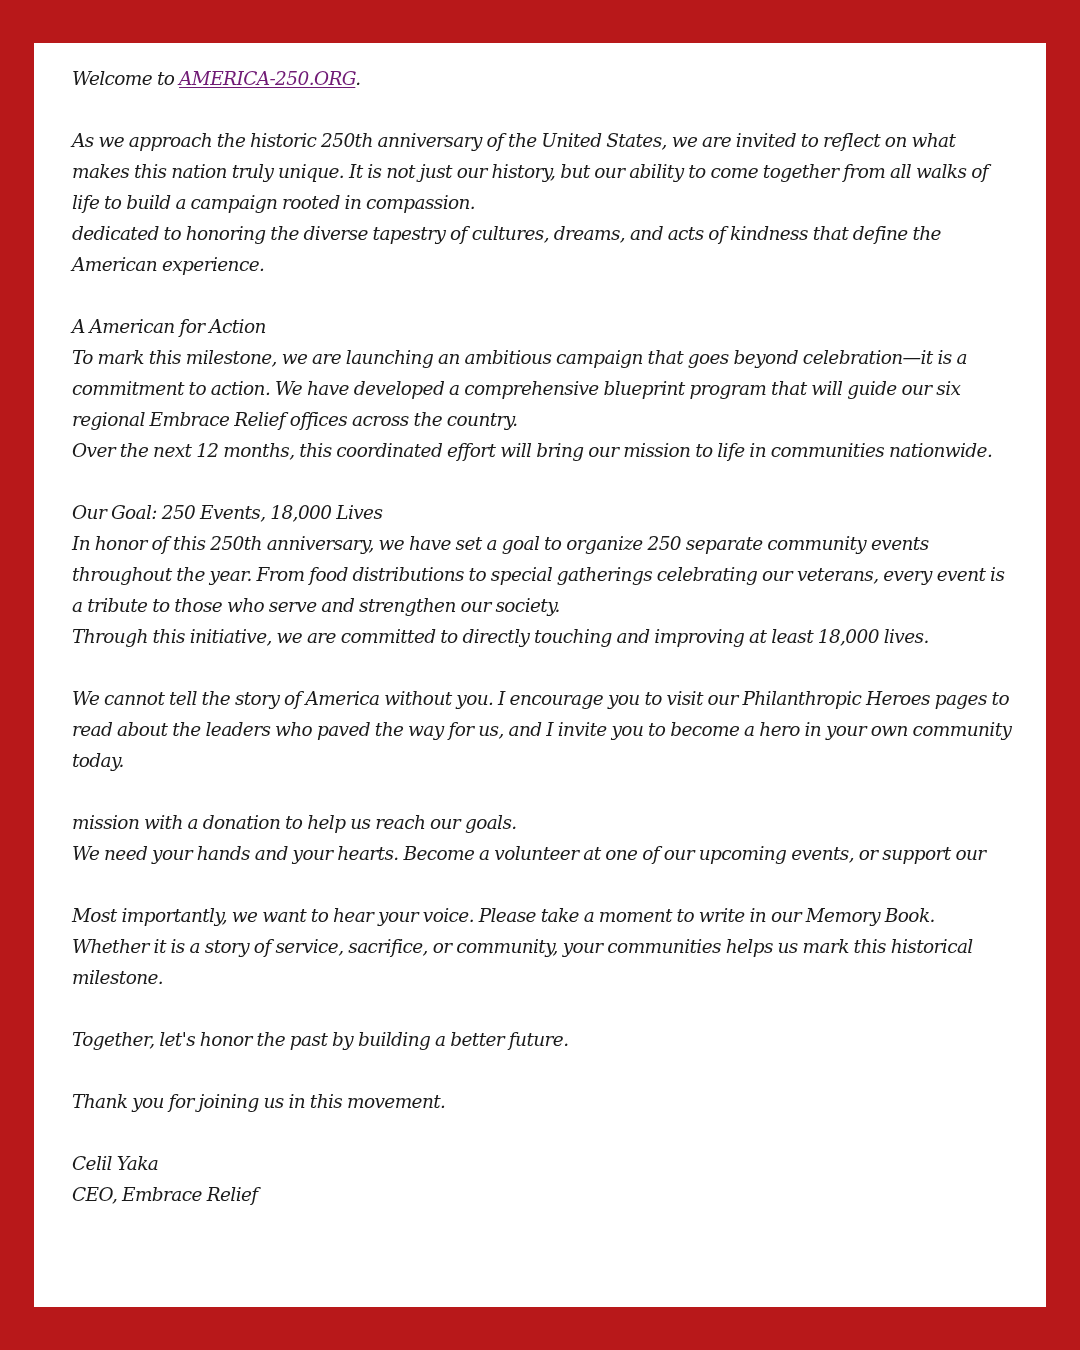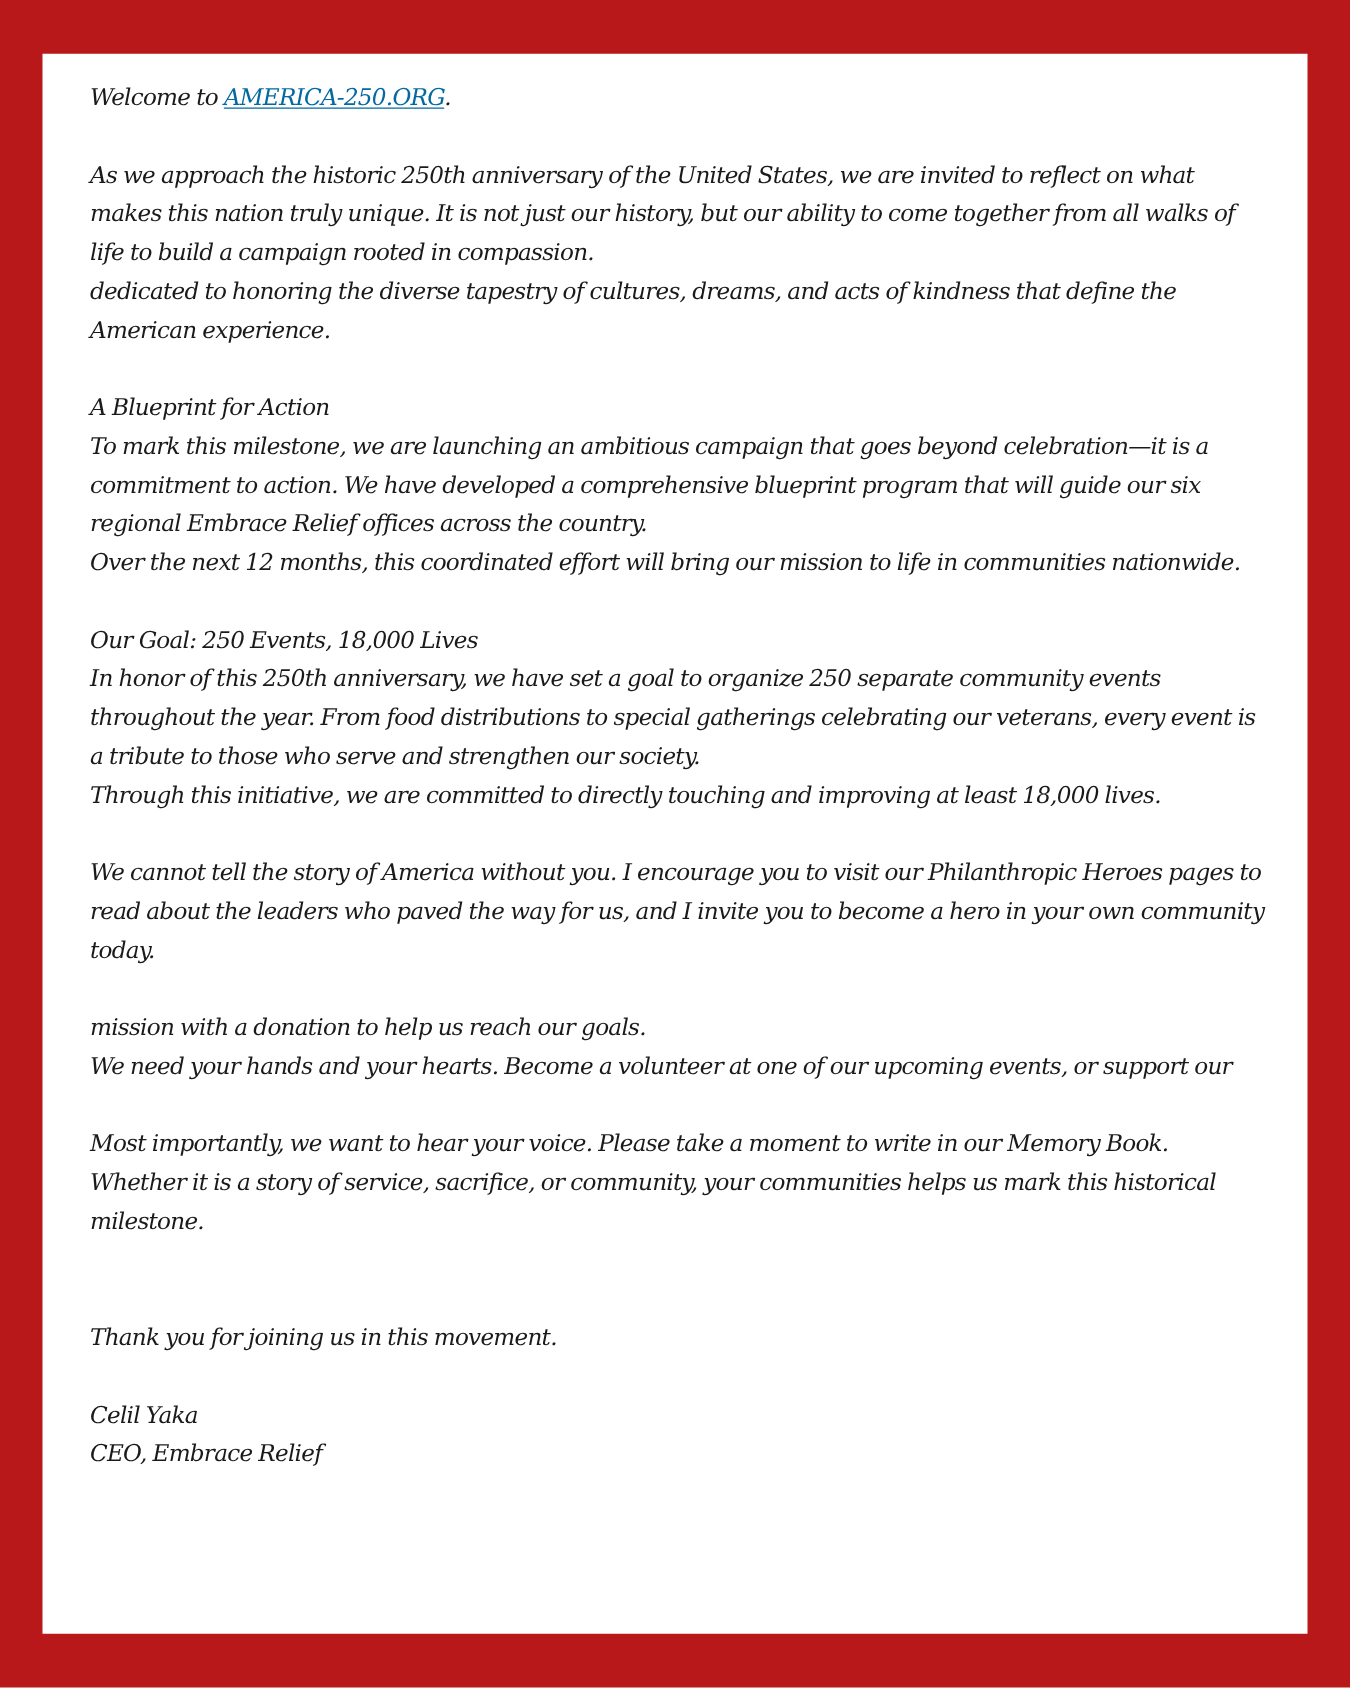--- a/index.html
+++ b/index.html
@@ -37,21 +37,21 @@
     .line {
       display: block;
       white-space: nowrap;
       height: 31px;
     }
     .blank {
       display: block;
       height: 31px;
     }
     a.site-link {
-      color: #0369a1;
+      color: #701a75;
       text-decoration: underline;
       text-underline-offset: 2px;
     }
   </style>
 </head>
 <body>
 
 <div class="panel">
   <div class="content">
 
@@ -63,21 +63,21 @@
     <div>
       <span class="line">As we approach the historic 250th anniversary of the United States, we are invited to reflect on what</span>
       <span class="line">makes this nation truly unique. It is not just our history, but our ability to come together from all walks of</span>
       <span class="line">life to build a campaign rooted in compassion.</span>
       <span class="line">dedicated to honoring the diverse tapestry of cultures, dreams, and acts of kindness that define the</span>
       <span class="line">American experience.</span>
     </div>
     <div class="blank"></div>
 
     <div>
-      <span class="line">A Blueprint for Action</span>
+      <span class="line">A American for Action</span>
       <span class="line">To mark this milestone, we are launching an ambitious campaign that goes beyond celebration—it is a</span>
       <span class="line">commitment to action. We have developed a comprehensive blueprint program that will guide our six</span>
       <span class="line">regional Embrace Relief offices across the country.</span>
       <span class="line">Over the next 12 months, this coordinated effort will bring our mission to life in communities nationwide.</span>
     </div>
     <div class="blank"></div>
 
     <div>
       <span class="line">Our Goal: 250 Events, 18,000 Lives</span>
       <span class="line">In honor of this 250th anniversary, we have set a goal to organize 250 separate community events</span>
@@ -100,20 +100,21 @@
     </div>
     <div class="blank"></div>
 
     <div>
       <span class="line">Most importantly, we want to hear your voice. Please take a moment to write in our Memory Book.</span>
       <span class="line">Whether it is a story of service, sacrifice, or community, your communities helps us mark this historical</span>
       <span class="line">milestone.</span>
     </div>
     <div class="blank"></div>
 
+    <span class="line">Together, let's honor the past by building a better future.</span>
     <div class="blank"></div>
 
     <span class="line">Thank you for joining us in this movement.</span>
     <div class="blank"></div>
 
     <div>
       <span class="line">Celil Yaka</span>
       <span class="line">CEO, Embrace Relief</span>
     </div>
 

